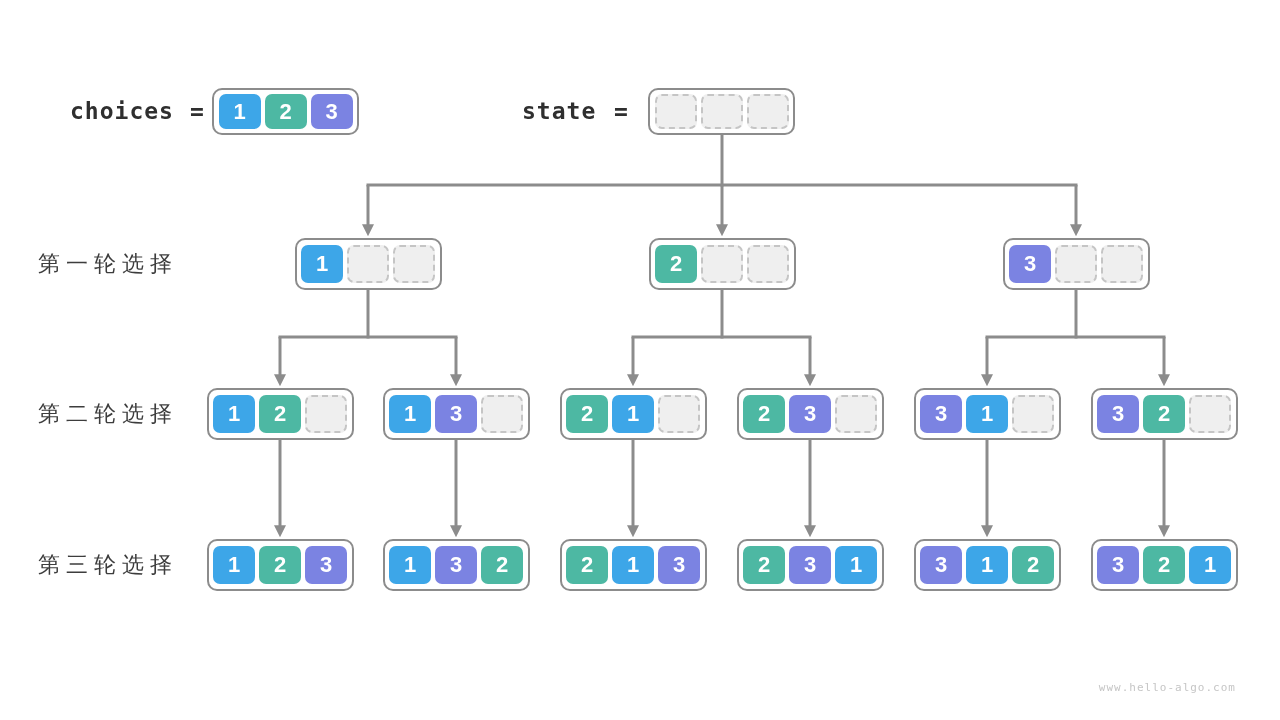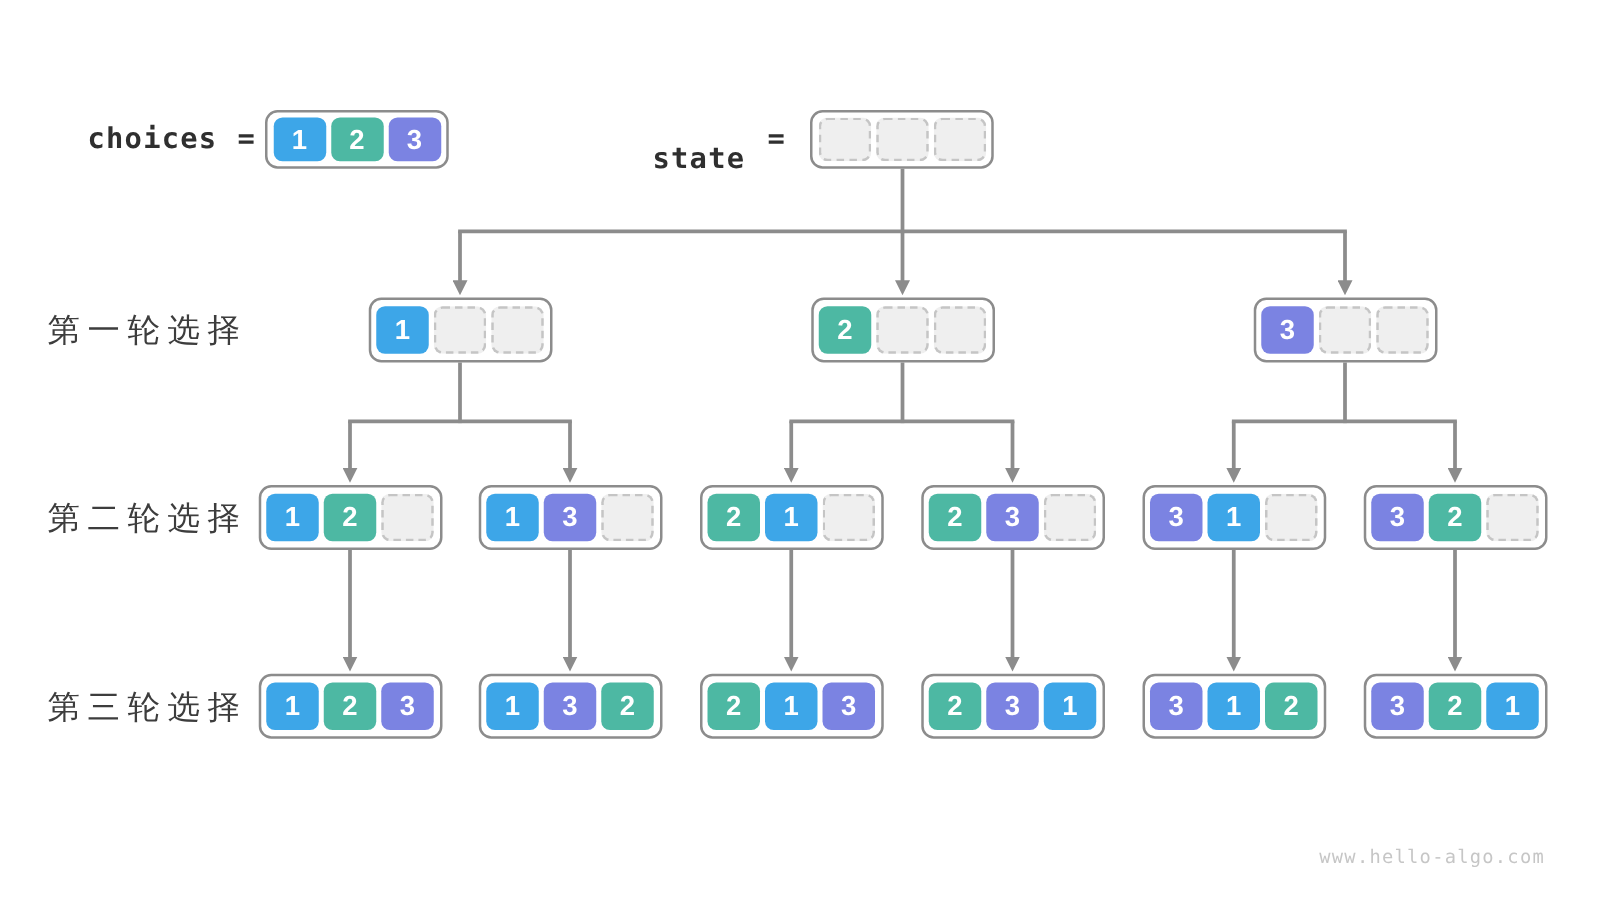--- a/index.html
+++ b/index.html
@@ -28,25 +28,25 @@
     display:flex;align-items:center;justify-content:center;gap:4px;padding:4px;
   }
   .cell{
     box-sizing:border-box;width:42px;border-radius:7px;flex:0 0 42px;
     display:flex;align-items:center;justify-content:center;
     color:#fff;font-weight:bold;font-size:22px;
     font-family:"Liberation Sans","DejaVu Sans",sans-serif;
   }
   .cell.empty{flex:0 0 42px;}
   .row-label{
-    position:absolute;left:38px;width:200px;font-size:26px;line-height:34px;
+    position:absolute;left:38px;width:200px;font-size:22px;line-height:34px;
     letter-spacing:6px;color:var(--label-text);font-weight:500;
   }
   .watermark{
-    position:absolute;right:44px;bottom:26px;font-size:15px;
+    position:absolute;right:44px;bottom:26px;font-size:11px;
     color:var(--watermark);letter-spacing:1px;
   }
 </style>
 </head>
 <body>
 
 <div class="canvas" id="canvas">
 
   <svg id="connectors" viewBox="0 0 1280 720" xmlns="http://www.w3.org/2000/svg">
     <defs>
@@ -80,21 +80,21 @@
     </svg>
 
   <div class="hdr-label mono" style="left:70px;top:97px">choices</div>
   <div class="hdr-label mono" style="left:190px;top:97px">=</div>
   <div class="box" id="choices-box" style="left:212px;top:88px;width:147px;height:47px">
       <div class="cell" style="height: 35px; background: rgb(61, 166, 232);">1</div>
       <div class="cell" style="height: 35px; background: rgb(77, 184, 163);">2</div>
       <div class="cell" style="height: 35px; background: rgb(123, 131, 226);">3</div>
     </div>
 
-  <div class="hdr-label mono" style="left:522px;top:113px">state</div>
+  <div class="hdr-label mono" style="left:522px;top:97px">state</div>
   <div class="hdr-label mono" style="left:614px;top:97px">=</div>
   <div class="box" id="state-box" style="left:648px;top:88px;width:147px;height:47px">
       <div class="cell empty" style="height: 35px; background: rgb(239, 239, 239); border: 2px dashed rgb(197, 197, 197);"></div>
       <div class="cell empty" style="height: 35px; background: rgb(239, 239, 239); border: 2px dashed rgb(197, 197, 197);"></div>
       <div class="cell empty" style="height: 35px; background: rgb(239, 239, 239); border: 2px dashed rgb(197, 197, 197);"></div>
     </div>
 
   <div class="row-label" style="top:247px">第一轮选择</div>
   <div class="row-label" style="top:548px">第三轮选择</div>
   <div class="row-label" style="top:397px">第二轮选择</div>

